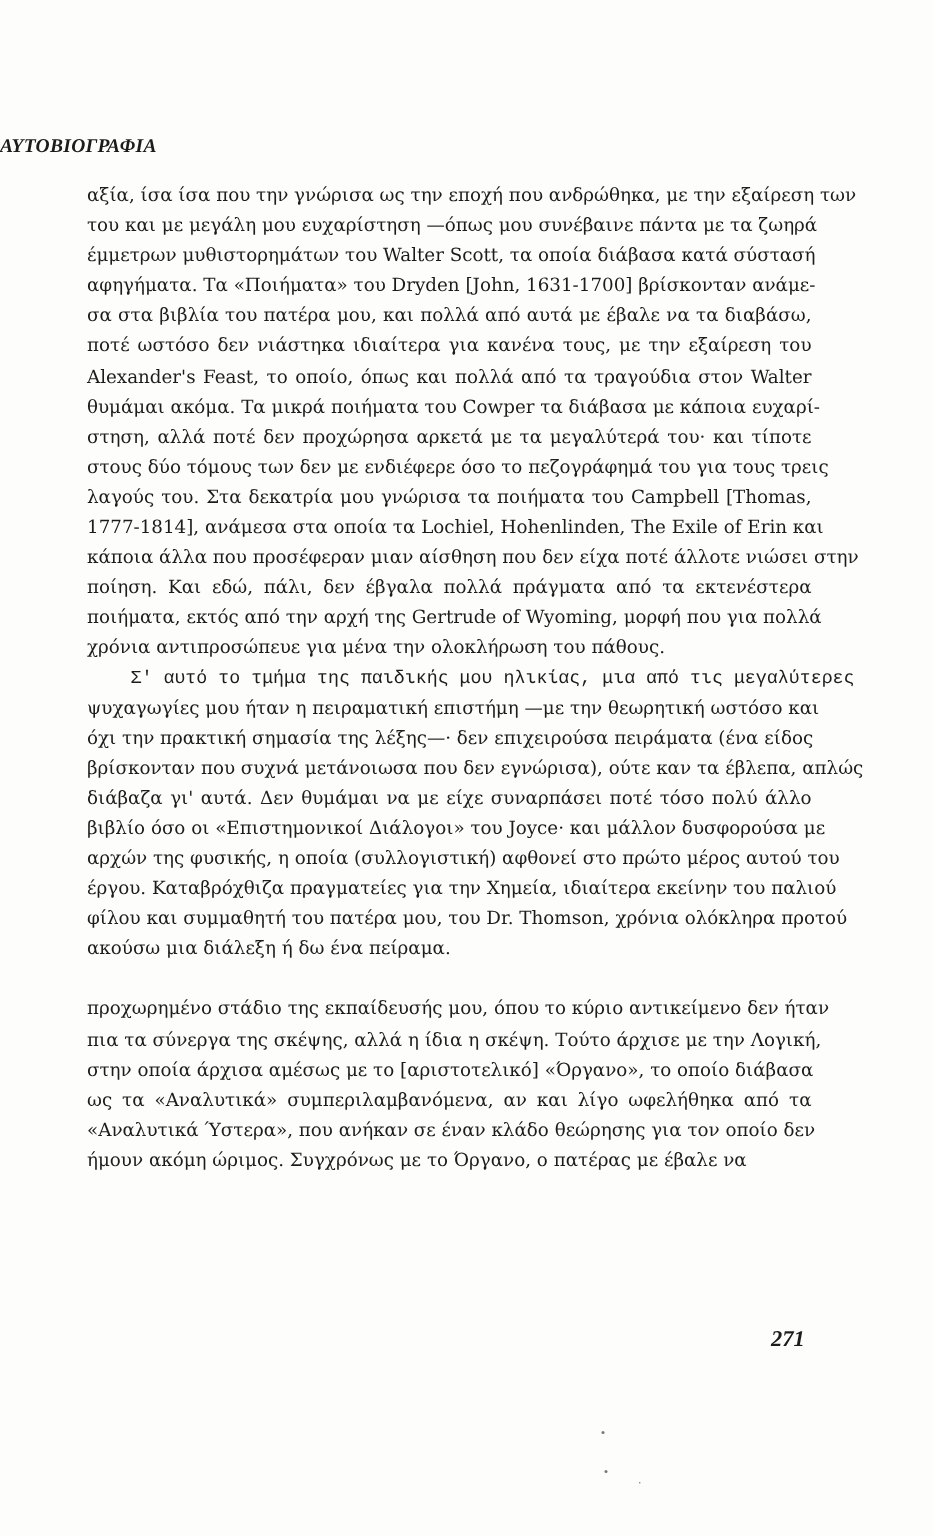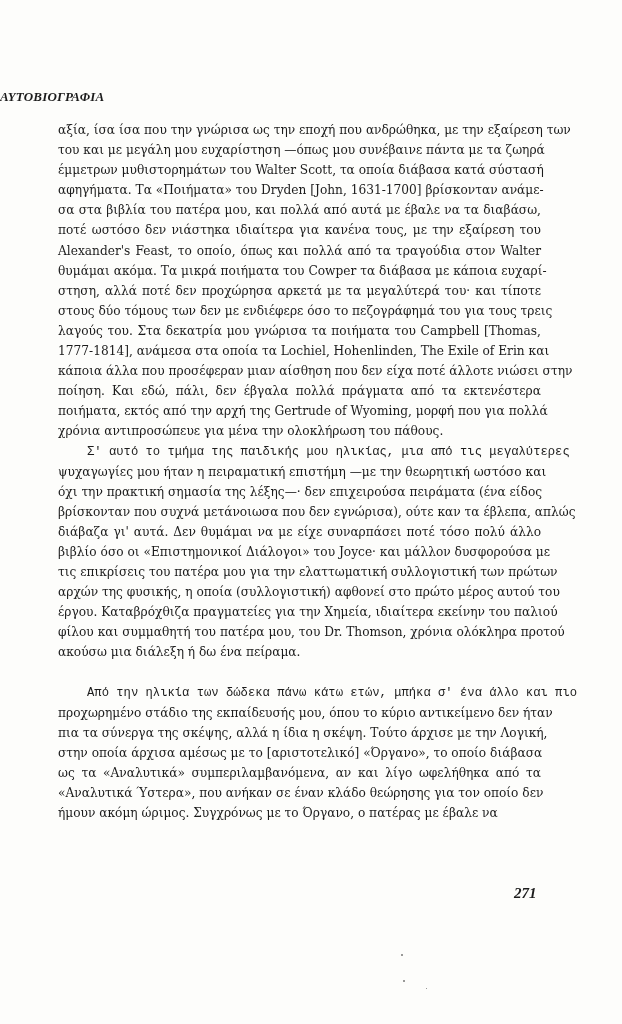--- a/index.html
+++ b/index.html
@@ -61,29 +61,27 @@
         <span class="line">ποιήματα, εκτός από την αρχή της Gertrude of Wyoming, μορφή που για πολλά</span>
         <span class="line last">χρόνια αντιπροσώπευε για μένα την ολοκλήρωση του πάθους.</span>
       </div>
       <div class="paragraph">
         <span class="line indent">Σ' αυτό το τμήμα της παιδικής μου ηλικίας, μια από τις μεγαλύτερες</span>
         <span class="line">ψυχαγωγίες μου ήταν η πειραματική επιστήμη —με την θεωρητική ωστόσο και</span>
         <span class="line">όχι την πρακτική σημασία της λέξης—· δεν επιχειρούσα πειράματα (ένα είδος</span>
         <span class="line">βρίσκονταν που συχνά μετάνοιωσα που δεν εγνώρισα), ούτε καν τα έβλεπα, απλώς</span>
         <span class="line">διάβαζα γι' αυτά. Δεν θυμάμαι να με είχε συναρπάσει ποτέ τόσο πολύ άλλο</span>
         <span class="line">βιβλίο όσο οι «Επιστημονικοί Διάλογοι» του Joyce· και μάλλον δυσφορούσα με</span>
-        <span class="line">τις επικρίσεις του πατέρα μου για την ελαττωματική συλλογιστική των πρώτων</span>
         <span class="line">αρχών της φυσικής, η οποία (συλλογιστική) αφθονεί στο πρώτο μέρος αυτού του</span>
         <span class="line">έργου. Καταβρόχθιζα πραγματείες για την Χημεία, ιδιαίτερα εκείνην του παλιού</span>
         <span class="line">φίλου και συμμαθητή του πατέρα μου, του Dr. Thomson, χρόνια ολόκληρα προτού</span>
         <span class="line last">ακούσω μια διάλεξη ή δω ένα πείραμα.</span>
       </div>
       <div class="para-gap"></div>
       <div class="paragraph">
-        <span class="line indent">Από την ηλικία των δώδεκα πάνω κάτω ετών, μπήκα σ' ένα άλλο και πιο</span>
         <span class="line">προχωρημένο στάδιο της εκπαίδευσής μου, όπου το κύριο αντικείμενο δεν ήταν</span>
         <span class="line">πια τα σύνεργα της σκέψης, αλλά η ίδια η σκέψη. Τούτο άρχισε με την Λογική,</span>
         <span class="line">στην οποία άρχισα αμέσως με το [αριστοτελικό] «Όργανο», το οποίο διάβασα</span>
         <span class="line">ως τα «Αναλυτικά» συμπεριλαμβανόμενα, αν και λίγο ωφελήθηκα από τα</span>
         <span class="line">«Αναλυτικά Ύστερα», που ανήκαν σε έναν κλάδο θεώρησης για τον οποίο δεν</span>
         <span class="line last">ήμουν ακόμη ώριμος. Συγχρόνως με το Όργανο, ο πατέρας με έβαλε να</span>
       </div>
     </div>
   <div class="folio">271</div>
   <span class="speck" style="left:401px;top:954px;width:2px;height:2px;"></span>

